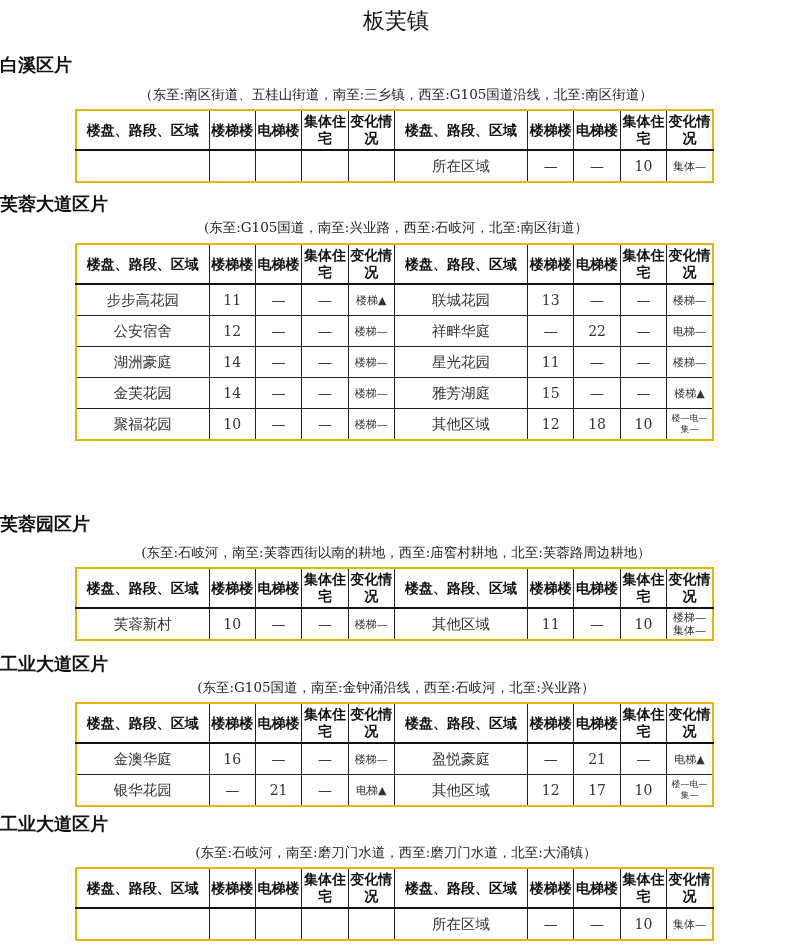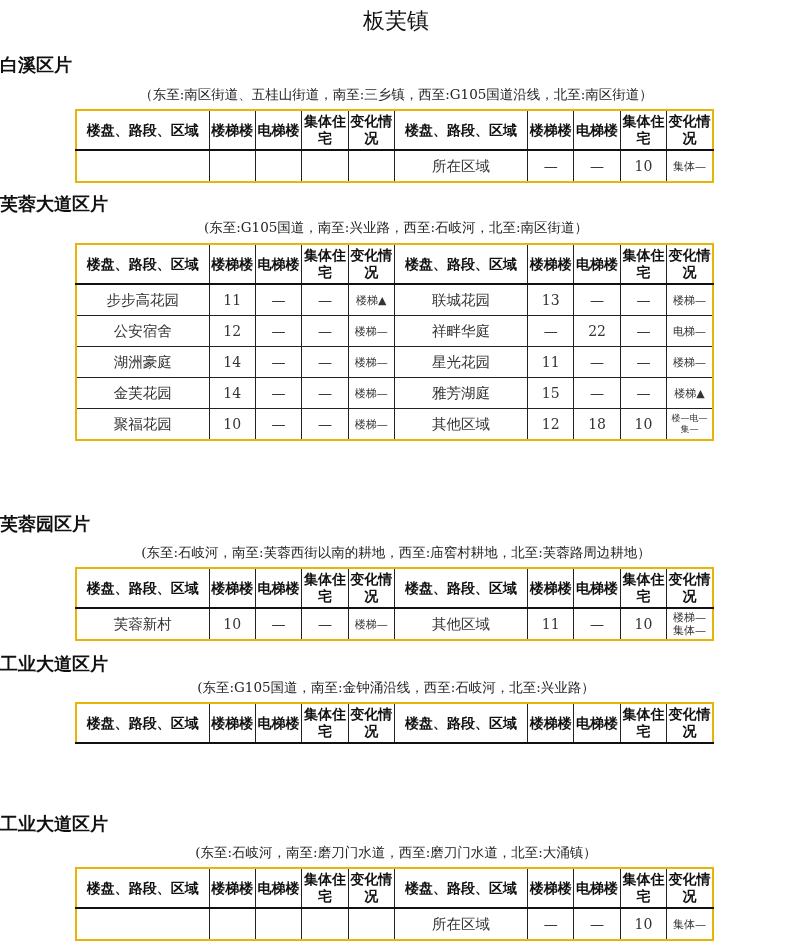--- a/index.html
+++ b/index.html
@@ -248,20 +248,45 @@
         <th>集体住宅</th>
         <th>变化情况</th>
         <th>楼盘、路段、区域</th>
         <th>楼梯楼</th>
         <th>电梯楼</th>
         <th>集体住宅</th>
         <th>变化情况</th>
       </tr>
     </thead>
     <tbody>
+      <tr>
+        <td class="name">金澳华庭</td>
+        <td>16</td>
+        <td>—</td>
+        <td>—</td>
+        <td class="change">楼梯—</td>
+        <td class="name">盈悦豪庭</td>
+        <td>—</td>
+        <td>21</td>
+        <td>—</td>
+        <td class="change">电梯▲</td>
+      </tr>
+      <tr>
+        <td class="name">银华花园</td>
+        <td>—</td>
+        <td>21</td>
+        <td>—</td>
+        <td class="change">电梯▲</td>
+        <td class="name">其他区域</td>
+        <td>12</td>
+        <td>17</td>
+        <td>10</td>
+        <td class="change small">楼—电—
+集—</td>
+      </tr>
     </tbody>
   </table>
 
 <div class="section-title" style="top:812px">工业大道区片</div>
 <div class="boundary" style="top:842px">(东至:石岐河，南至:磨刀门水道，西至:磨刀门水道，北至:大涌镇）</div>
 <table class="grid" style="top:867px">
     <colgroup>
       <col class="c-name">
       <col class="c-num">
       <col class="c-num">

